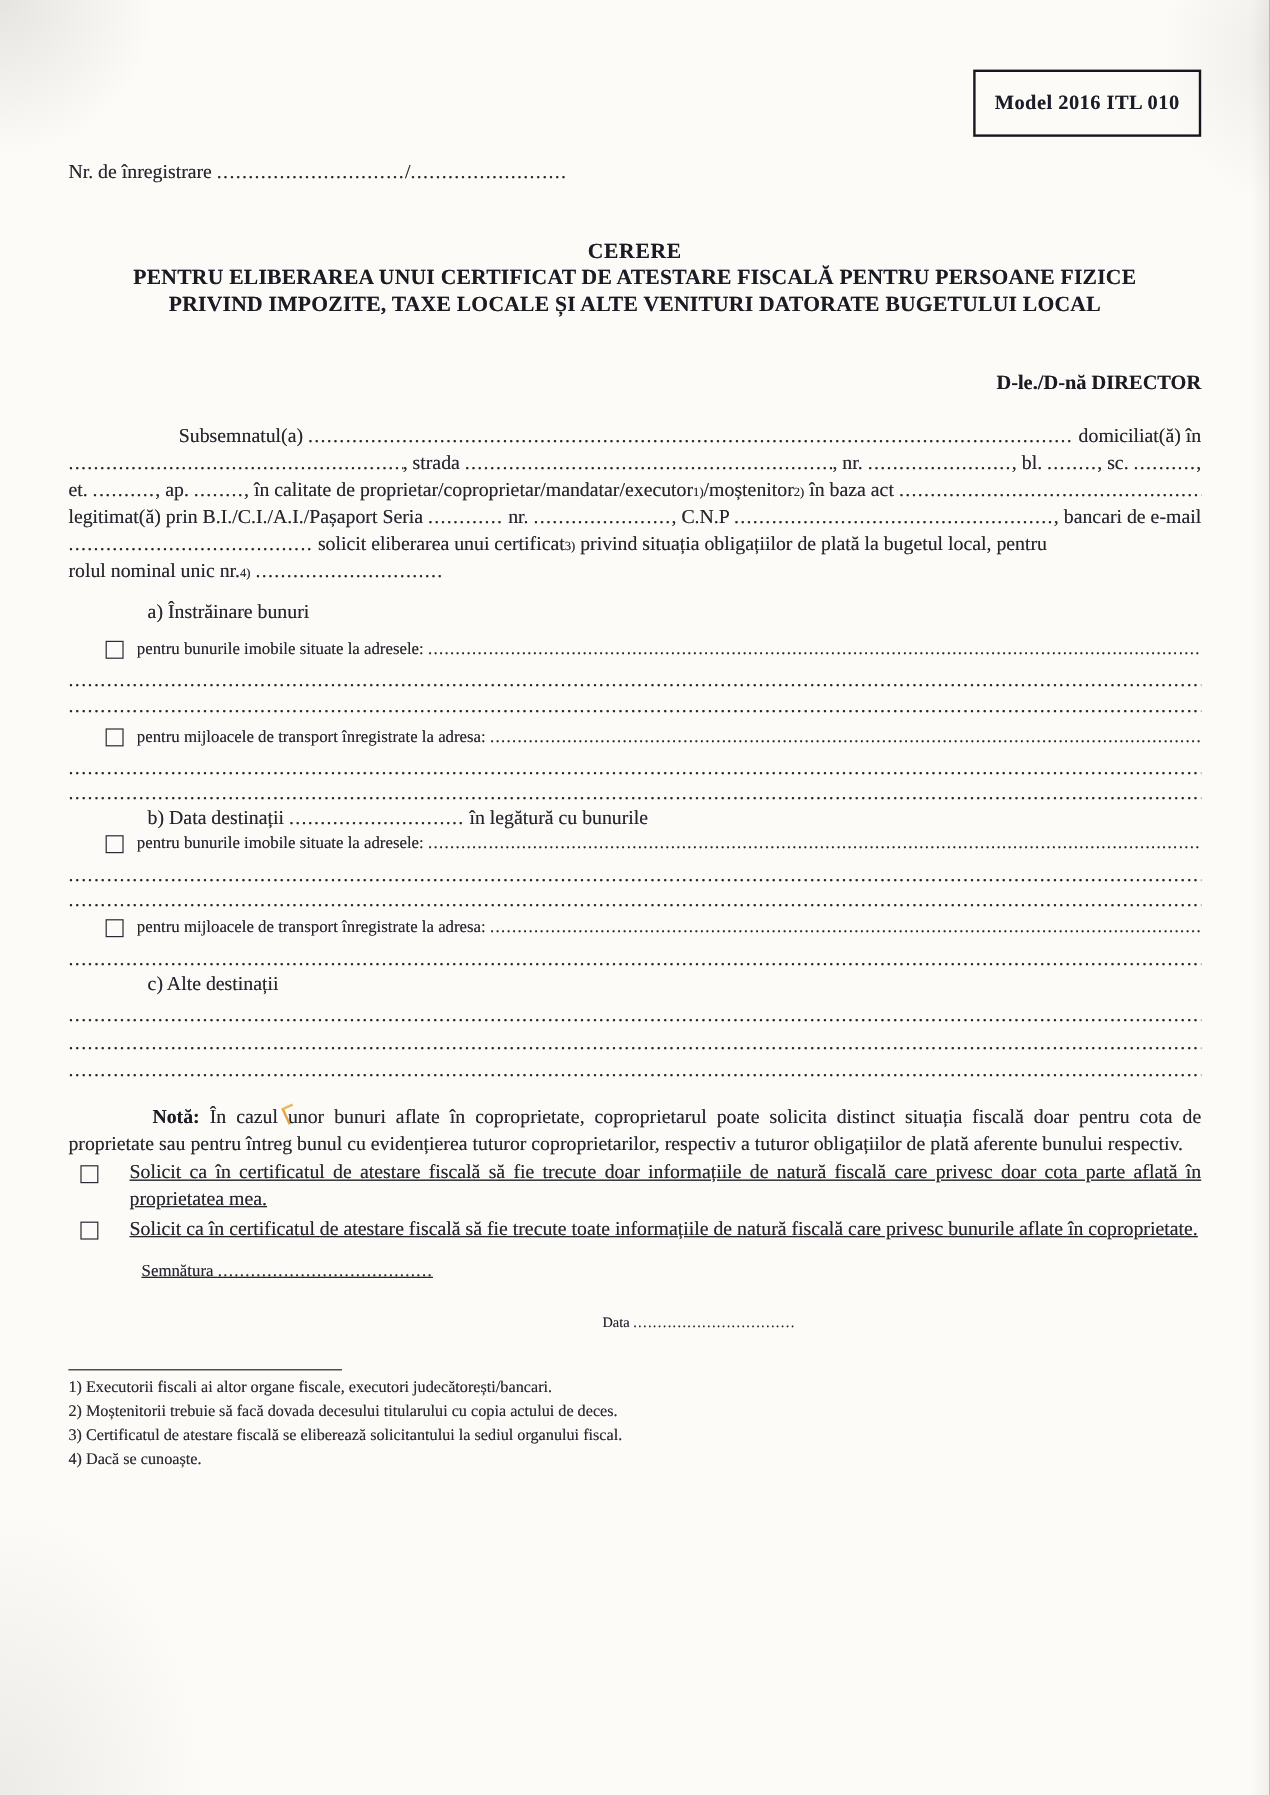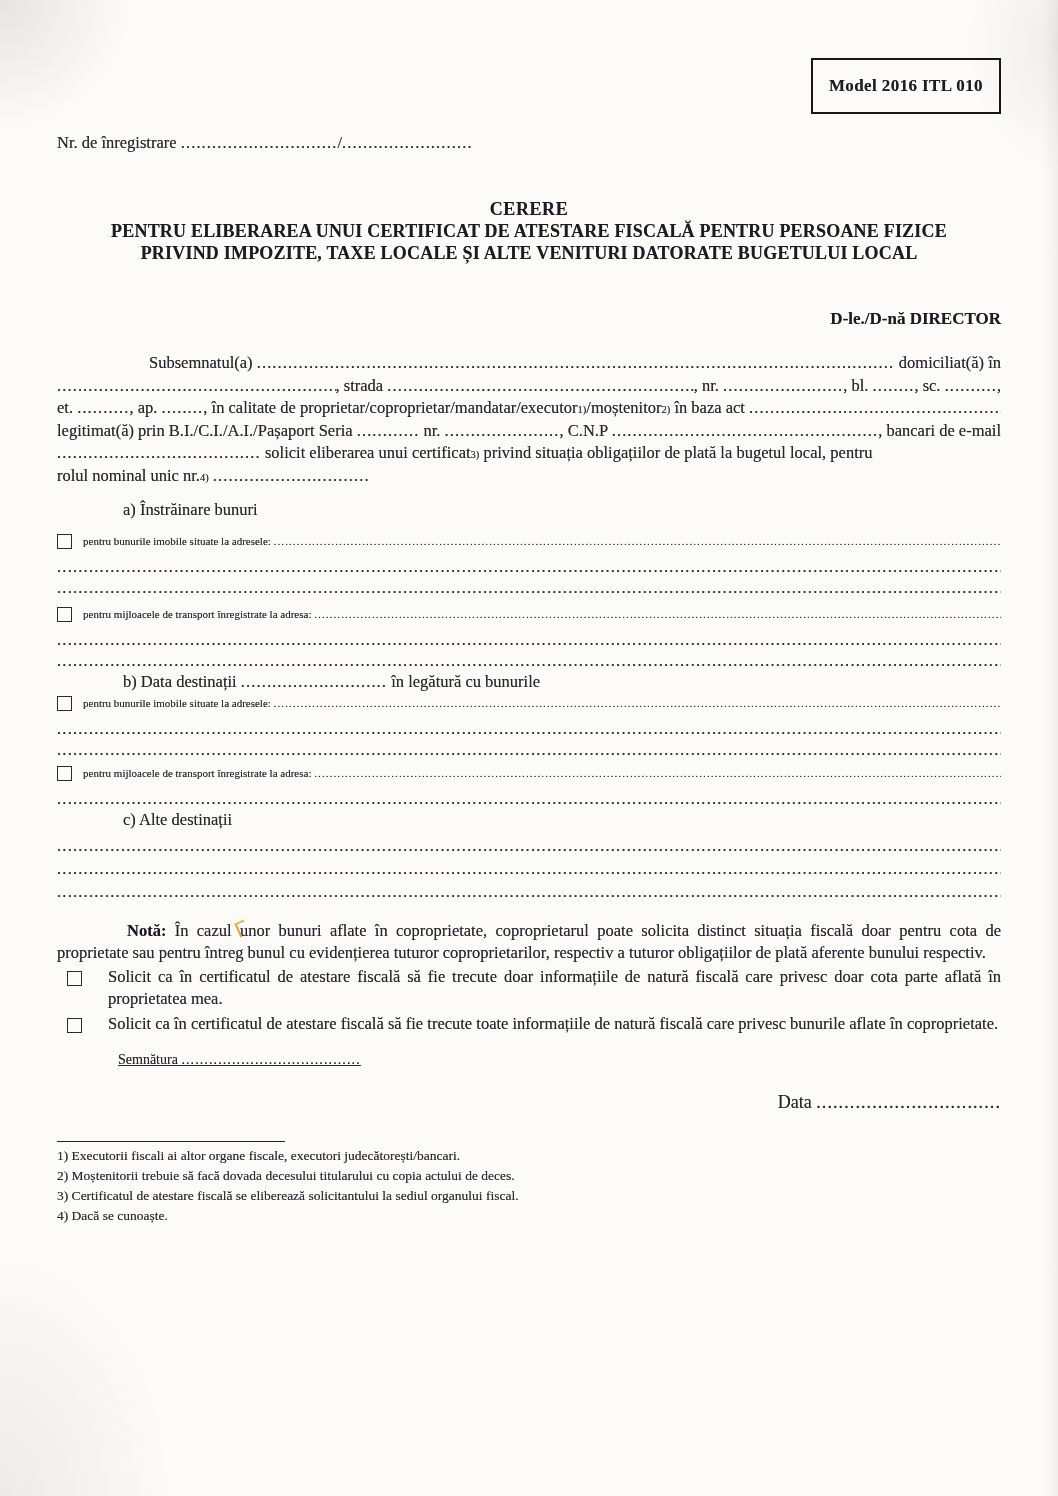--- a/index.html
+++ b/index.html
@@ -36,36 +36,36 @@
   .dfix{white-space:pre;letter-spacing:1.1px;}
   .fill{flex:1 1 0;min-width:0;overflow:hidden;}
   .fill .dots{display:inline-block;white-space:pre;letter-spacing:1.1px;}
   .sup{font-size:10.5px;vertical-align:super;line-height:0;white-space:pre;}
   #intro{margin-top:22px;}
   #intro .pline:nth-child(1){padding-left:92px;}
   .necessity{margin-top:14px;font-size:16.5px;line-height:22px;}
   .subhead{margin-top:12px;margin-left:66px;font-size:16.5px;line-height:21px;}
   [data-line-group="heading_b"] .pline{margin-left:66px;line-height:21px;}
   
-  .cbline{display:flex;align-items:baseline;font-size:11px;line-height:23px;text-align:right;}
+  .cbline{display:flex;align-items:baseline;margin-left:31px;font-size:14px;line-height:23px;text-align:right;}
   .cb{flex:none;width:13px;height:13px;border:1.5px solid #2a2a34;align-self:center;margin-right:11px;background:transparent;}
   .cbline .lbl{white-space:pre;}
   
   .dotline{overflow:hidden;white-space:nowrap;letter-spacing:1.2px;font-size:16.5px;line-height:21px;}
   .gap3{margin-top:3px;} .gap2{margin-top:2px;}
   
   .nota{margin:18px 0 0 0;font-size:16.5px;line-height:21.5px;text-align:justify;}
   .nota .lead{font-weight:bold;color:#1b1b24;}
   .nota-indent{display:inline-block;width:70px;}
   .opt{display:flex;margin-top:3px;font-size:16.5px;line-height:22px;}
   .opt .cb{align-self:flex-start;margin:5px 26px 0 10px;}
-  .opt .otext{flex:1;text-align:justify;}
+  .opt .otext{flex:1;text-align:justify;text-decoration:underline;}
   
   .sig{margin-top:14px;margin-left:61px;font-size:14px;line-height:22px;white-space:pre;text-decoration:underline;}
-  .date{margin-top:20px;margin-left:445px;font-size:18px;line-height:22px;white-space:pre;text-align:right;}
+  .date{margin-top:20px;margin-left:445px;font-size:12px;line-height:22px;white-space:pre;}
   .sig .dfix,.date .dfix{letter-spacing:1.1px;}
   
   .footnotes{margin-top:28px;font-size:13.5px;line-height:20px;color:#2b2b35;}
   .fn-divider{width:228px;height:0;border-top:1.6px solid #23232d;margin-bottom:4px;}
   
   .artifact{position:absolute;left:237px;top:921px;width:8px;height:13px;border-left:2.5px solid #e09a2f;border-top:2px solid #e8b04a;transform:rotate(-24deg);opacity:.9;}
 </style>
 </head>
 <body>
 

